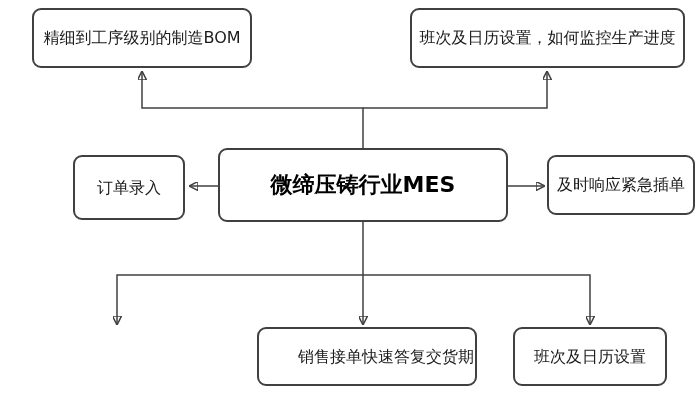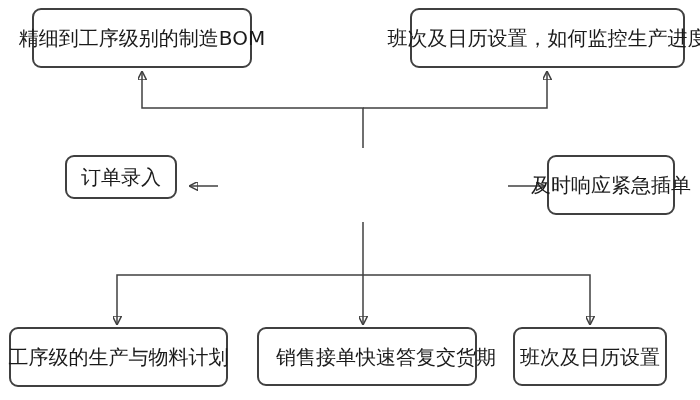--- a/index.html
+++ b/index.html
@@ -33,31 +33,31 @@
     position:absolute;
     box-sizing:border-box;
     background:var(--box-bg);
     border:2px solid var(--box-border);
     border-radius:9px;
     display:flex;
     align-items:center;
     justify-content:center;
     text-align:center;
     color:var(--text);
-    font-size:20px;
+    font-size:16px;
     line-height:1.2;
     padding:2px 6px;
     white-space:nowrap;
   }
   .node-top-left   {left:32px;  top:8px;   width:220px; height:60px;}
   .node-top-right  {left:410px; top:8px;   width:275px; height:60px;}
   .node-center     {left:218px; top:148px; width:290px; height:74px;
                     font-size:22px; font-weight:bold; color:#000;}
-  .node-left       {left:65px;  top:155px; width:112px; height:44px;}
-  .node-right      {left:547px; top:155px; width:128px; height:60px;}
+  .node-left       {left:73px;  top:155px; width:112px; height:65px;}
+  .node-right      {left:547px; top:155px; width:148px; height:60px;}
   .node-bottom-left  {left:9px;   top:327px; width:219px; height:60px;}
   .node-bottom-center{left:257px; top:327px; width:220px; height:59px;padding-left:44px;}
   .node-bottom-right {left:513px; top:327px; width:154px; height:59px;}
 </style>
 </head>
 <body>
 
 <div class="canvas">
 
   <svg class="connectors" viewBox="0 0 700 400" xmlns="http://www.w3.org/2000/svg">
@@ -80,28 +80,28 @@
   </div>
 
   <div class="node node-top-right">
     <span>班次及日历设置，如何监控生产进度</span>
   </div>
 
   <div class="node node-left">
     <span>订单录入</span>
   </div>
 
+  <div class="node node-center">
+    <span>微缔压铸行业MES</span>
+  </div>
 
   <div class="node node-right">
     <span>及时响应紧急插单</span>
   </div>
 
-  <div class="node node-bottom-left">
-    <span>工序级的生产与物料计划</span>
-  </div>
 
   <div class="node node-bottom-center">
     <span>销售接单快速答复交货期</span>
   </div>
 
   <div class="node node-bottom-right">
     <span>班次及日历设置</span>
   </div>
 
 </div>

